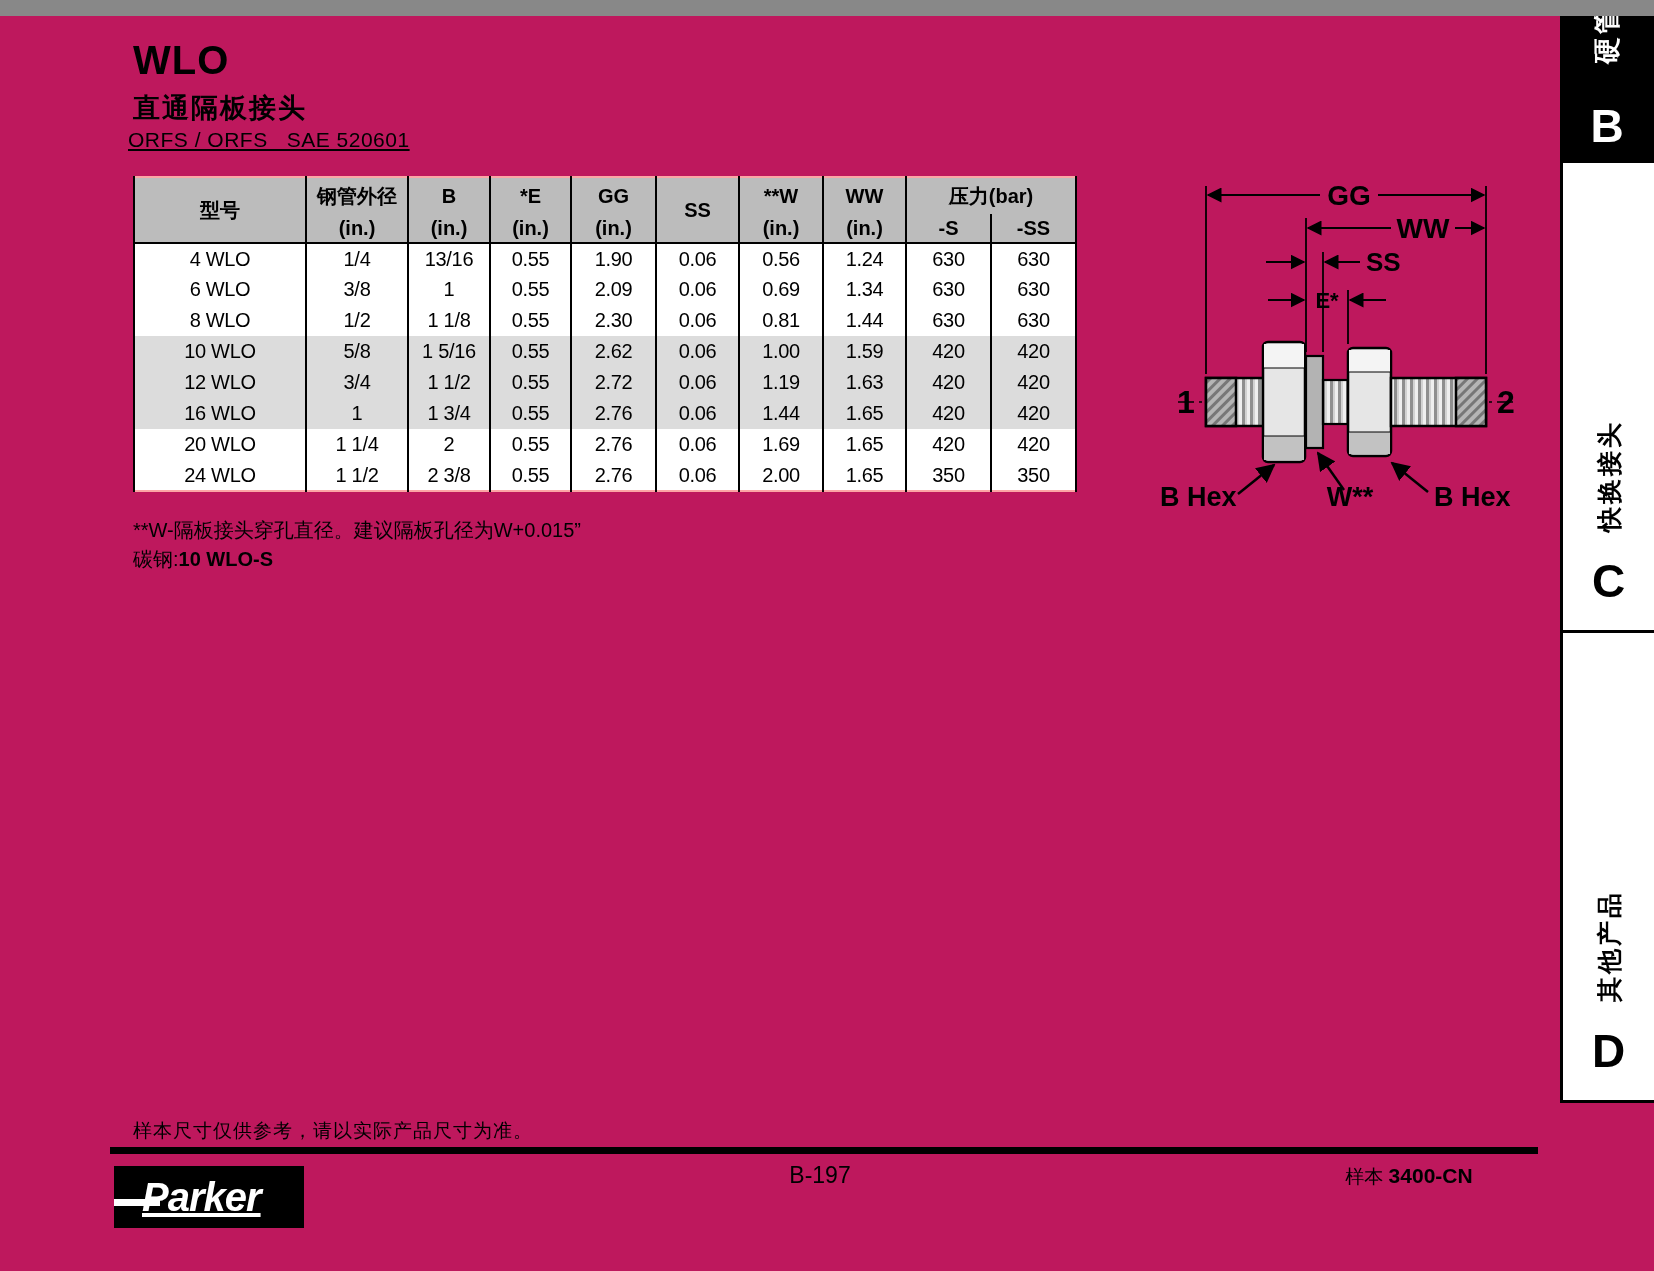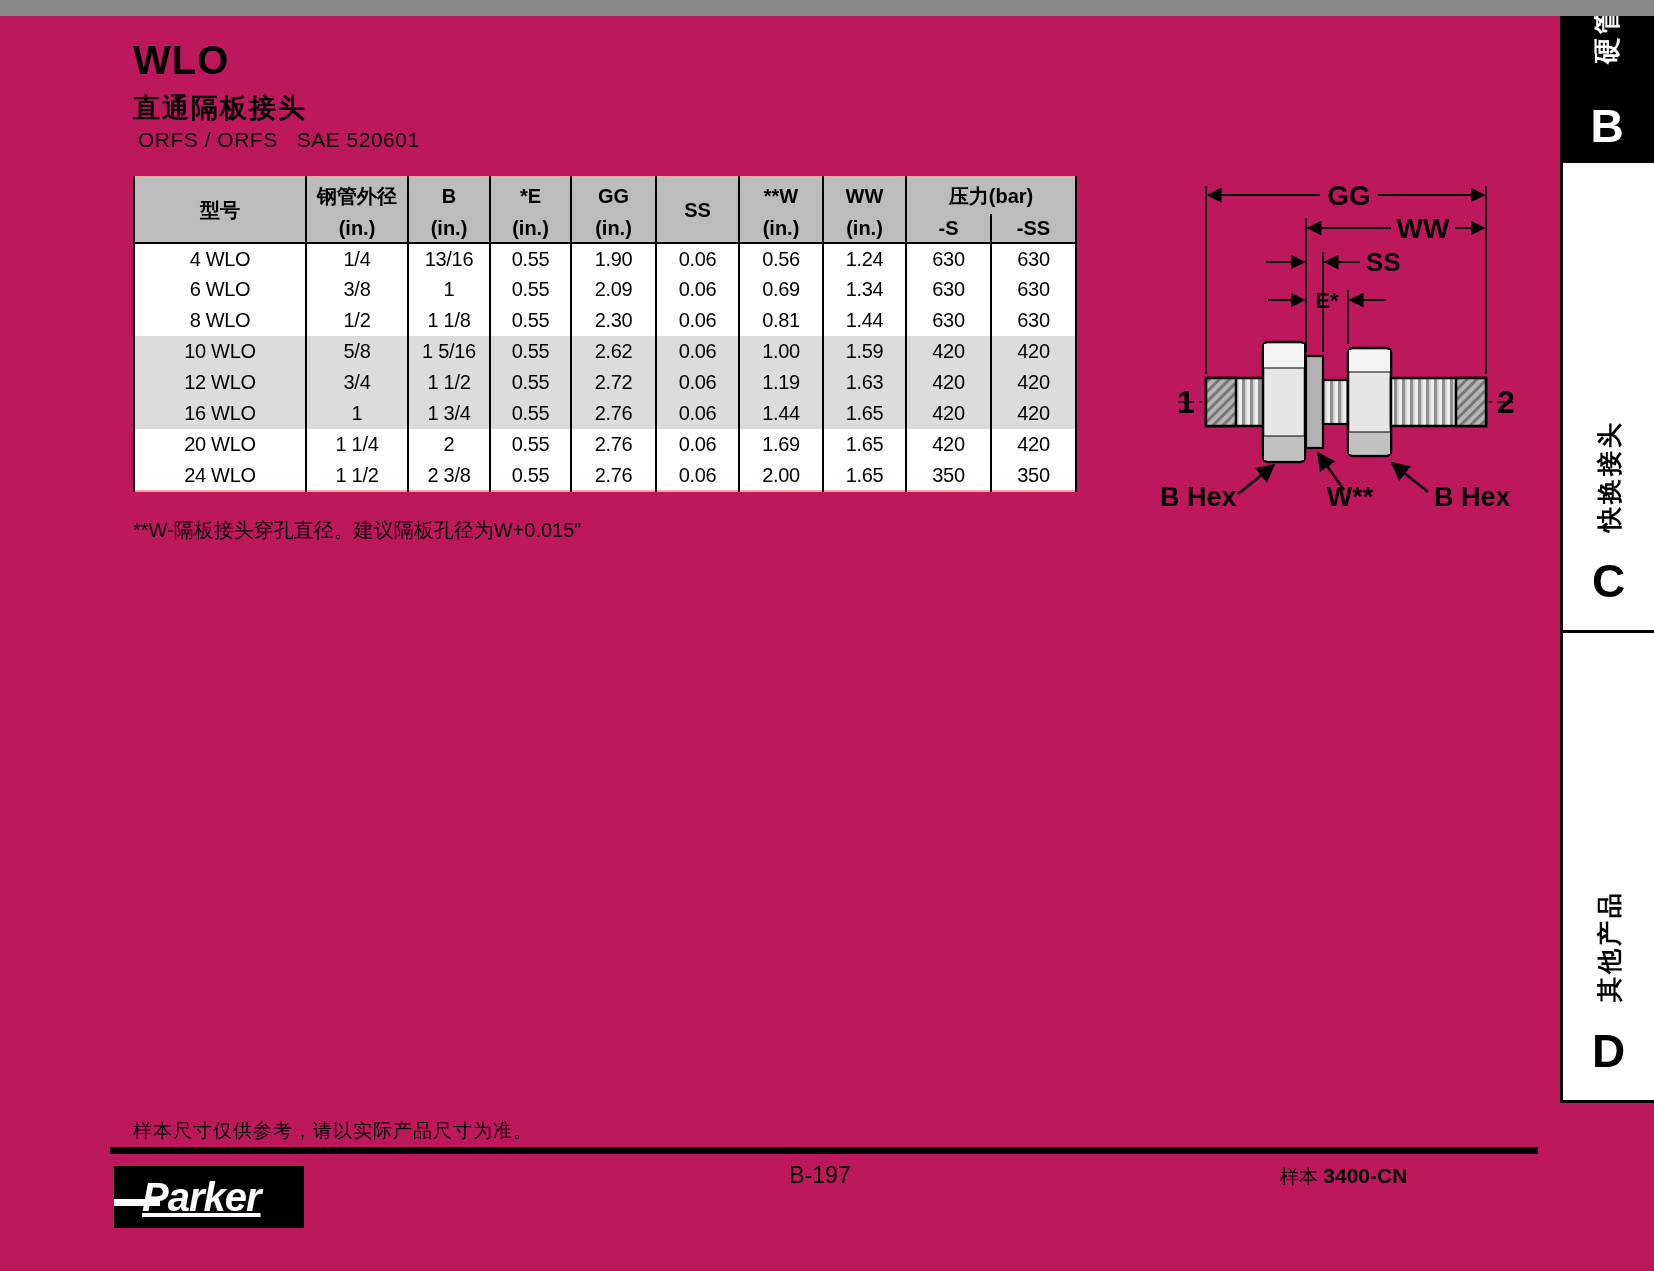--- a/index.html
+++ b/index.html
@@ -5,21 +5,21 @@
   * { margin:0; padding:0; box-sizing:border-box; }
   html,body { background:#888; }
   .page {
     position:relative; width:1654px; height:1271px; background:#be185d;
     overflow:hidden; margin:16px auto;
     font-family:"Liberation Sans", sans-serif; color:#000;
   }
   
   .title   { position:absolute; left:133px; top:22px;  font-size:40px; font-weight:bold; letter-spacing:1px; }
   .subtitle{ position:absolute; left:133px; top:74px;  font-size:27px; font-weight:bold; letter-spacing:2px; }
-  .specline{ position:absolute; left:138px; top:112px; font-size:21px; white-space:pre; letter-spacing:.5px; }
+  .specline{ position:absolute; left:128px; top:112px; font-size:21px; white-space:pre; letter-spacing:.5px;text-decoration:underline; }
 
   
   .tblwrap { position:absolute; left:133px; top:160px; }
   table { border-collapse:collapse; table-layout:fixed; width:942px; border:2px solid #fca5a5; }
   th, td { border-left:2px solid #000; border-right:2px solid #000; text-align:center;
            font-size:20px; padding:0; overflow:hidden; }
   thead th { background:#bcbcbc; font-weight:bold; }
   tr.hrow1 th { height:37px; }
   tr.hrow2 th { height:29px; }
   th.hb { border-bottom:2.5px solid #000; }
@@ -45,21 +45,21 @@
   .vbox-4 { height:112px; }
   .tab-black .vbox { position:absolute; top:-14px; left:30px; height:64px; }
   .tab-black .vbox > span { font-size:27px; }
   .tab-letter { font-size:46px; font-weight:bold; line-height:1; }
   .tab-black .tab-letter { position:absolute; bottom:14px; width:100%; text-align:center; }
 
   
   .disclaimer { position:absolute; left:133px; top:1102px; font-size:19px; letter-spacing:1px; }
   .footrule   { position:absolute; left:110px; top:1131px; width:1428px; height:7px; background:#000; }
   .pagenum    { position:absolute; left:720px; top:1146px; width:200px; text-align:center; font-size:23px; }
-  .catalog    { position:absolute; left:1280px; top:1148px; width:258px; text-align:left; font-size:19px; }
+  .catalog    { position:absolute; left:1280px; top:1148px; width:258px; text-align:center; font-size:19px; }
   .catalog .code { font-weight:bold; font-size:21px; }
   .logo { position:absolute; left:114px; top:1150px; width:190px; height:62px; background:#000; }
   .logo .bar  { position:absolute; left:0; top:33px; width:46px; height:7px; background:#fff; }
   .logo .word { position:absolute; left:28px; top:9px; color:#fff; font-size:40px;
                 font-weight:bold; font-style:italic; letter-spacing:-1px;text-decoration:underline; }
 
   
   .diagram { position:absolute; left:1098px; top:146px; }
   .diagram text { font-family:"Liberation Sans", sans-serif; font-weight:bold; fill:#000; }
 </style>
@@ -205,20 +205,21 @@
             <td>1.65</td>
             <td>350</td>
             <td>350</td>
           </tr>
         </tbody>
     </table>
   </div>
 
   <div class="notes">
     <div>**W-隔板接头穿孔直径。建议隔板孔径为W+0.015”</div>
+    <div><span>碳钢:</span><span class="code">10 WLO-S</span></div>
   </div>
 
   <svg class="diagram" width="430" height="360" viewBox="0 0 430 360">
     <defs>
       <pattern id="thr" width="8" height="10" patternUnits="userSpaceOnUse">
         <rect width="8" height="10" fill="#efefef"></rect>
         <rect width="3" height="10" fill="#8f8f8f"></rect>
         <rect x="3" width="2" height="10" fill="#d2d2d2"></rect>
       </pattern>
       <pattern id="hatch" width="7" height="7" patternUnits="userSpaceOnUse" patternTransform="rotate(45)">

